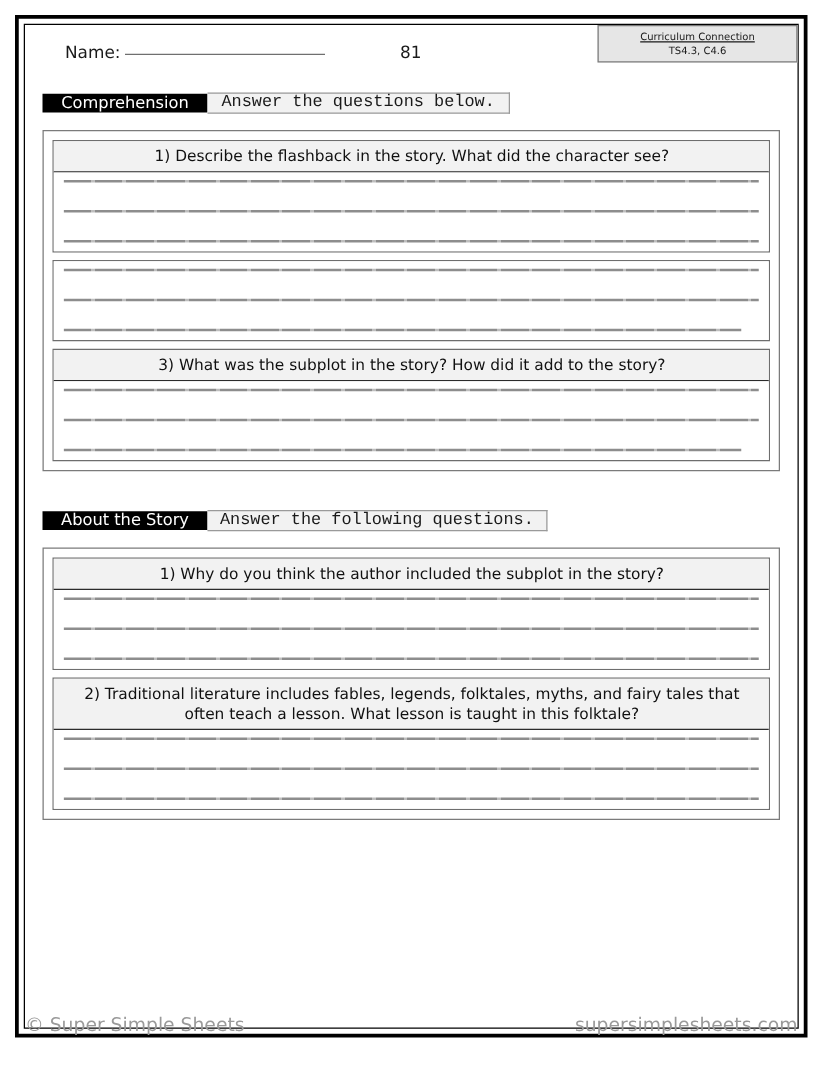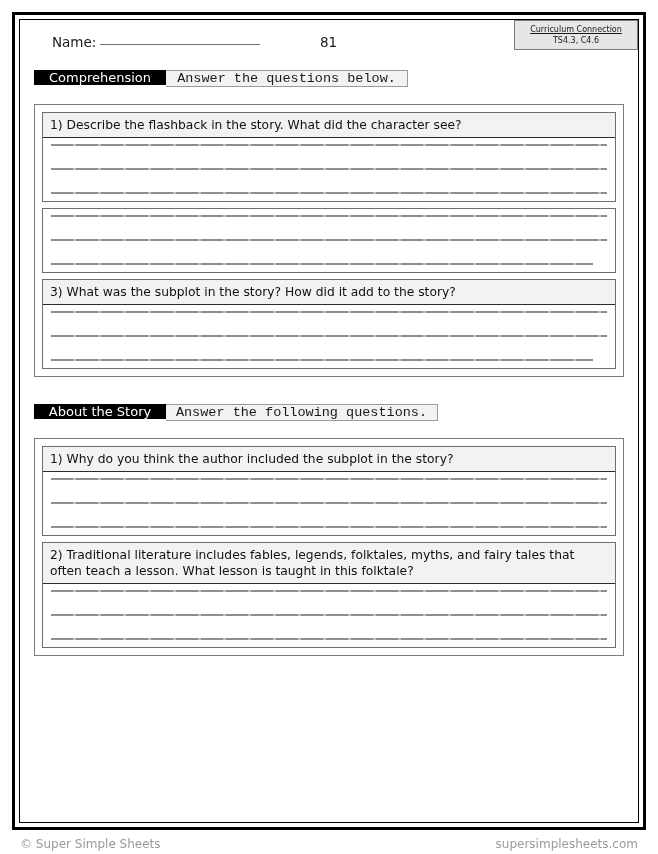--- a/index.html
+++ b/index.html
@@ -60,21 +60,21 @@
     position: absolute;
     left: 300px;
     top: 14px;
     font-size: 13.5px;
     color: #1a1a1a;
   }
   .curriculum-box {
     position: absolute;
     right: 0px;
     top: 0px;
-    width: 124px;
+    width: 160px;
     height: 30px;
     background: #e6e6e6;
     border: 1px solid #7b7b7b;
     box-sizing: border-box;
     text-align: center;
     padding-top: 3px;
   }
   .curriculum-title {
     display: block;
     font-size: 8px;
@@ -85,21 +85,21 @@
   .curriculum-codes {
     display: block;
     font-size: 8px;
     color: #1a1a1a;
     line-height: 11px;
   }
 
   
   .section-bar {
     display: flex;
-    align-items: flex-start;
+    align-items: center;
     height: 25px;
     margin-left: 14px;
   }
   .section-bar .tag {
     background: #000000;
     color: #ffffff;
     font-size: 13px;
     display: flex;
     align-items: center;
     justify-content: center;
@@ -139,20 +139,21 @@
     background: #ffffff;
   }
   .qblock + .qblock { margin-top: 6px; }
   .qprompt {
     background: #f2f2f2;
     border-bottom: 1.5px solid #2b2b2b;
     font-size: 12.3px;
     line-height: 16px;
     color: #111111;
     padding: 4px 6px 4px 7px;
+    text-align: center;
   }
   .qlines {
     padding: 6px 8px 3px 8px;
     background: #ffffff;
   }
   .aline {
     height: 2px;
     background: repeating-linear-gradient(
       to right,
       #8d8d8d 0px, #8d8d8d 22px,
@@ -161,23 +162,23 @@
     margin-bottom: 22px;
   }
   .aline:last-child { margin-bottom: 4px; }
   .aline.short { margin-right: 14px; }
 
   
   .footer {
     position: absolute;
     left: 20px;
     right: 20px;
-    top: 836px;
+    top: 812px;
     height: 16px;
-    font-size: 12px;
+    font-size: 15px;
     color: #9a9a9a;
     display: flex;
     justify-content: space-between;
     align-items: center;
   }
 </style>
 </head>
 <body>
 
 <div class="page-outer">

